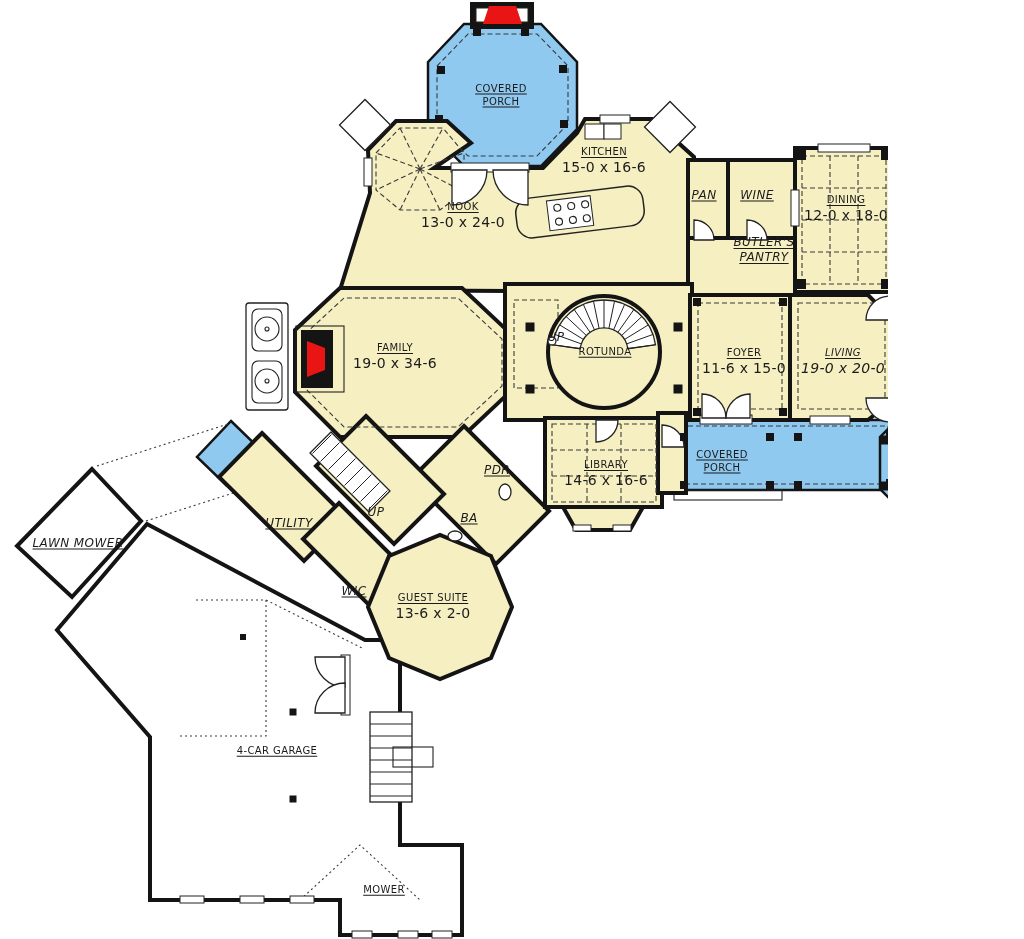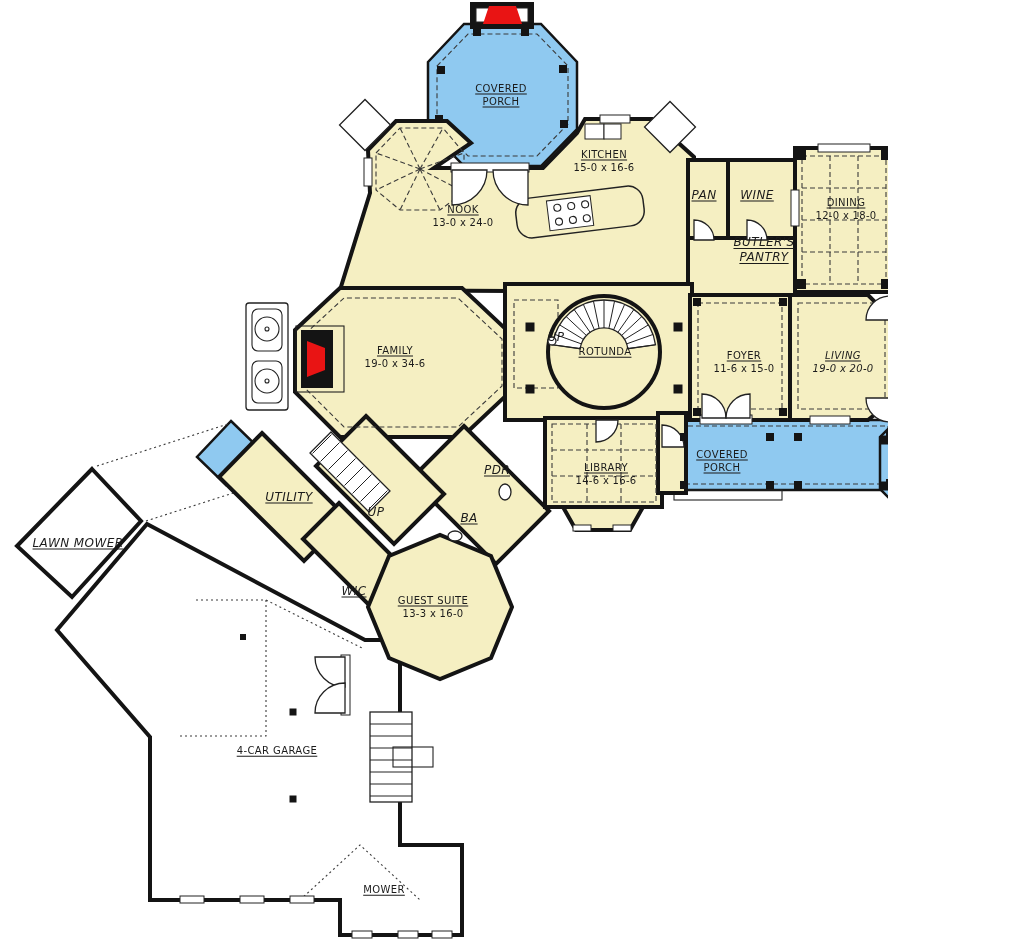--- a/index.html
+++ b/index.html
@@ -12,21 +12,21 @@
   .dash{fill:none;stroke:#3a3a3a;stroke-width:1.1;stroke-dasharray:5 3;}
   .dot{fill:none;stroke:#3a3a3a;stroke-width:1.1;stroke-dasharray:2 3;}
   .thin{fill:#ffffff;stroke:#222;stroke-width:1.3;}
   .thin2{fill:none;stroke:#222;stroke-width:1.1;}
   .fire{fill:#E91414;stroke:none;}
   .blk{fill:#141414;stroke:none;}
   .win{fill:#ffffff;stroke:#222;stroke-width:1;}
   .lbl{position:absolute;transform:translate(-50%,-50%);text-align:center;white-space:nowrap;
        color:#1b1b1b;font-size:10px;letter-spacing:.4px;line-height:1.25;}
   .lbl .nm{display:block;text-decoration:underline;text-underline-offset:2px;}
-  .lbl .dims{display:block;font-size:10px;letter-spacing:.3px;}
+  .lbl .dims{display:block;font-size:14px;letter-spacing:.3px;}
   .lbl.sm{font-size:12px;font-style:italic;}
   .lbl.noline .nm{text-decoration:none;}
 </style>
 </head>
 <body>
 
 <div id="plan-wrap">
 <svg id="plan-svg" width="1024" height="939" viewBox="0 0 1024 939">
 
   <g>
@@ -368,29 +368,29 @@
 <div class="lbl" style="left:606px;top:474px;">
   <span class="nm">LIBRARY</span>
       <span class="dims">14-6 x 16-6</span>
     </div>
 <div class="lbl sm" style="left:497px;top:470px;">
   <span class="nm">PDR</span>
     </div>
 <div class="lbl sm" style="left:469px;top:518px;">
   <span class="nm">BA</span>
     </div>
-<div class="lbl sm" style="left:285px;top:497px;padding-left:8px;">
+<div class="lbl sm" style="left:285px;top:523px;padding-left:8px;">
   <span class="nm">UTILITY</span>
     </div>
 <div class="lbl sm" style="left:354px;top:591px;">
   <span class="nm">WIC</span>
     </div>
 <div class="lbl" style="left:433px;top:607px;">
   <span class="nm">GUEST SUITE</span>
-      <span class="dims">13-3 x 16-0</span>
+      <span class="dims">13-6 x 2-0</span>
     </div>
 <div class="lbl sm" style="left:78px;top:543px;">
   <span class="nm">LAWN MOWER</span>
     </div>
 <div class="lbl" style="left:277px;top:751px;">
   <span class="nm">4-CAR GARAGE</span>
     </div>
 <div class="lbl" style="left:384px;top:890px;">
   <span class="nm">MOWER</span>
     </div>

